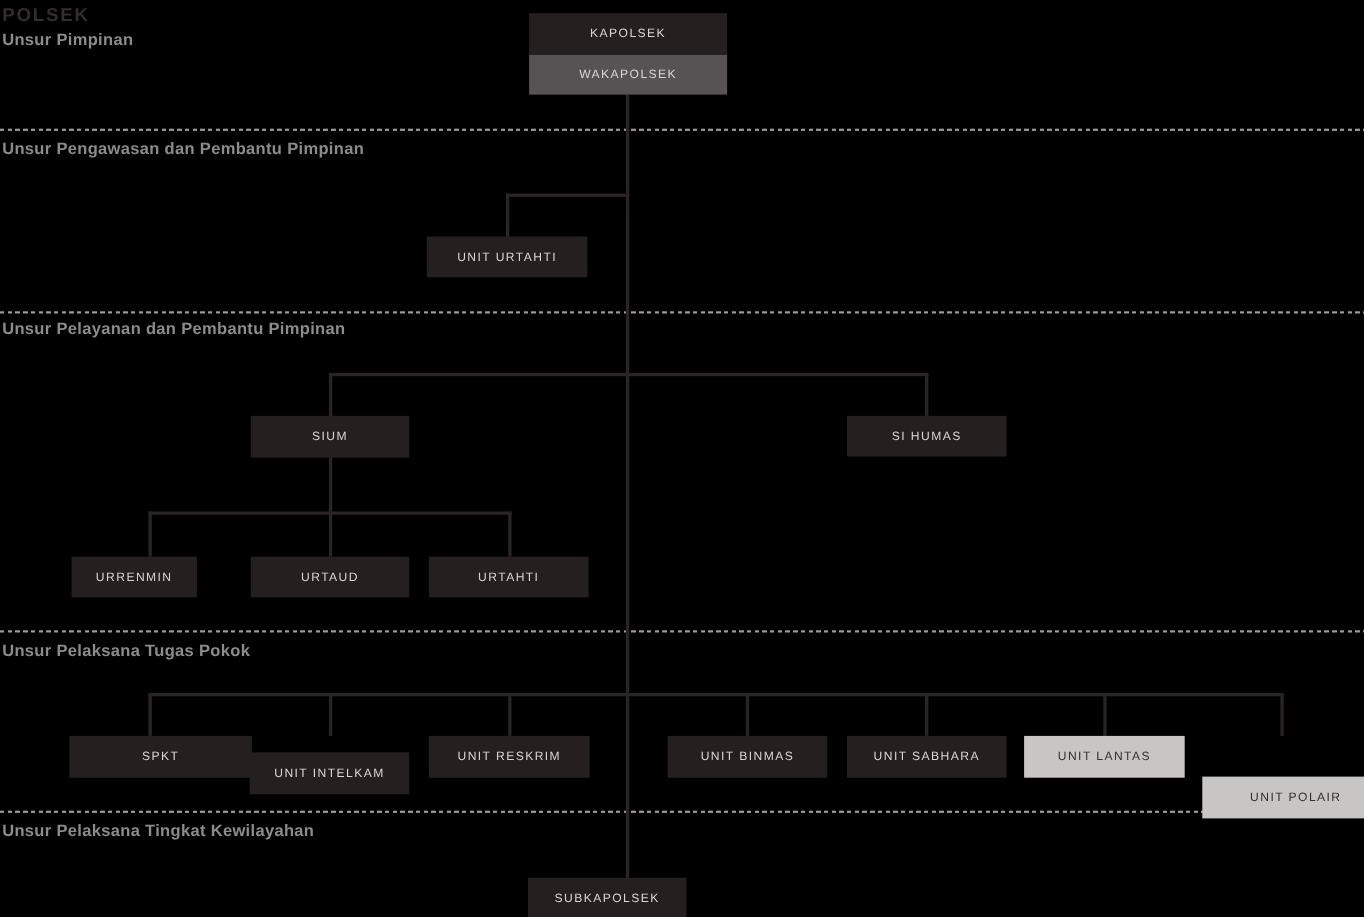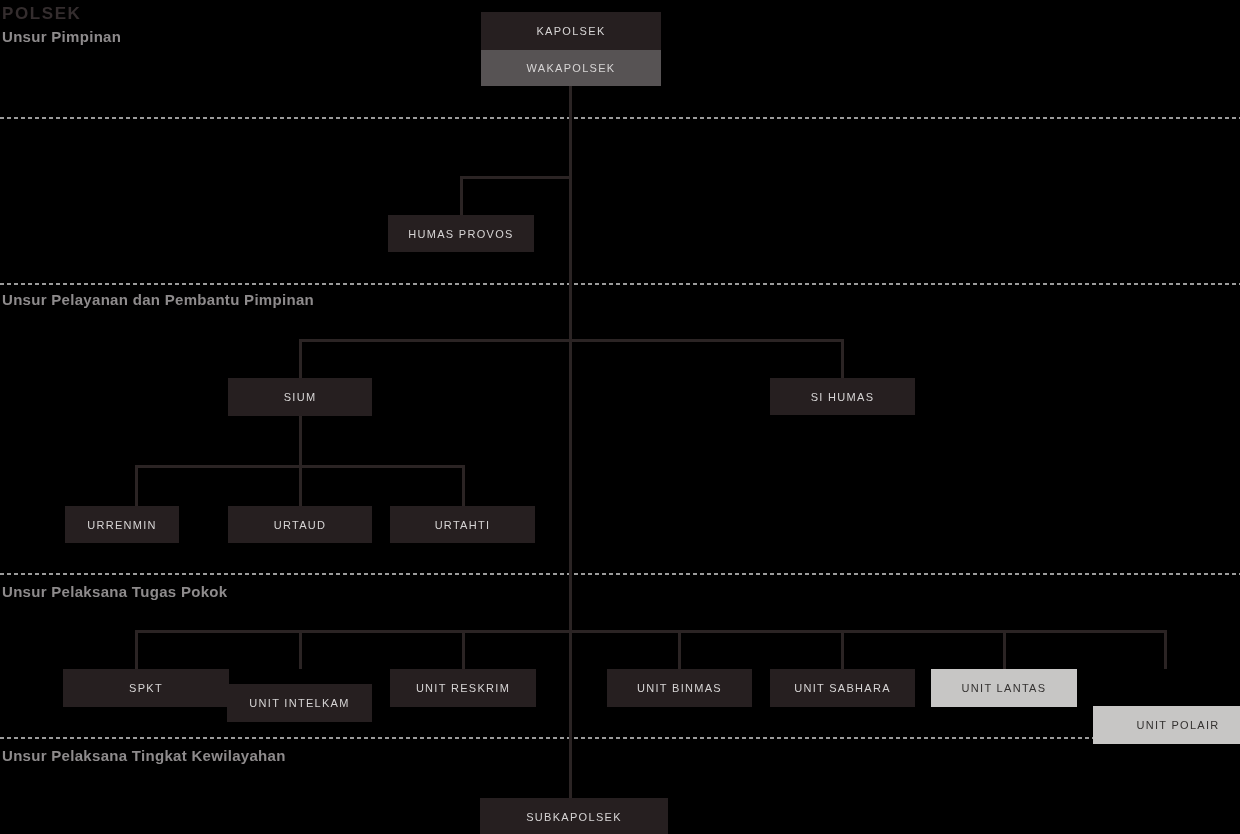--- a/index.html
+++ b/index.html
@@ -48,20 +48,21 @@
   .node.light{background:var(--node_light);color:var(--node_light_text);}
   .cline{position:absolute;background:var(--line);}
 </style>
 </head>
 <body>
 
 <div class="stage">
 
   <div class="page-title">POLSEK</div>
   <div class="section-heading" style="top:28px;">Unsur Pimpinan</div>
+  <div class="section-heading" style="top:127px;">Unsur Pengawasan dan Pembantu Pimpinan</div>
   <div class="section-heading" style="top:291px;">Unsur Pelayanan dan Pembantu Pimpinan</div>
   <div class="section-heading" style="top:583px;">Unsur Pelaksana Tugas Pokok</div>
   <div class="section-heading" style="top:747px;">Unsur Pelaksana Tingkat Kewilayahan</div>
 
   <div class="divider" style="top:117px;"></div>
   <div class="divider" style="top:283px;"></div>
   <div class="divider" style="top:573px;"></div>
   <div class="divider" style="top:737px;"></div>
 
   <div class="cline" style="left:569px;top:86px;width:3px;height:712px;"></div>
@@ -84,32 +85,32 @@
   <div class="cline" style="left:299px;top:630px;width:3px;height:39px;"></div>
   <div class="cline" style="left:462px;top:630px;width:3px;height:39px;"></div>
   <div class="cline" style="left:678px;top:630px;width:3px;height:39px;"></div>
   <div class="cline" style="left:841px;top:630px;width:3px;height:39px;"></div>
   <div class="cline" style="left:1003px;top:630px;width:3px;height:39px;"></div>
   <div class="cline" style="left:1164px;top:630px;width:3px;height:39px;"></div>
 
   <div class="node" style="left:481px;top:12px;width:180px;height:38px;">KAPOLSEK</div>
   <div class="node gray" style="left:481px;top:50px;width:180px;height:36px;">WAKAPOLSEK</div>
 
-  <div class="node" style="left:388px;top:215px;width:146px;height:37px;">HUMAS PROVOS</div>
+  <div class="node" style="left:388px;top:215px;width:146px;height:37px;">UNIT URTAHTI</div>
 
   <div class="node" style="left:228px;top:378px;width:144px;height:38px;">SIUM</div>
   <div class="node" style="left:770px;top:378px;width:145px;height:37px;">SI HUMAS</div>
 
   <div class="node" style="left:65px;top:506px;width:114px;height:37px;">URRENMIN</div>
   <div class="node" style="left:228px;top:506px;width:144px;height:37px;">URTAUD</div>
   <div class="node" style="left:390px;top:506px;width:145px;height:37px;">URTAHTI</div>
 
   <div class="node" style="left:63px;top:669px;width:166px;height:38px;">SPKT</div>
   <div class="node" style="left:227px;top:669px;width:145px;height:38px;margin-top:15px;">UNIT INTELKAM</div>
   <div class="node" style="left:390px;top:669px;width:146px;height:38px;">UNIT RESKRIM</div>
   <div class="node" style="left:607px;top:669px;width:145px;height:38px;">UNIT BINMAS</div>
   <div class="node" style="left:770px;top:669px;width:145px;height:38px;">UNIT SABHARA</div>
   <div class="node light" style="left:931px;top:669px;width:146px;height:38px;">UNIT LANTAS</div>
   <div class="node light" style="left:1093px;top:706px;width:170px;height:38px;text-align:center;">UNIT POLAIR</div>
 
-  <div class="node" style="left:480px;top:798px;width:188px;height:37px;">SUBKAPOLSEK</div>
+  <div class="node" style="left:480px;top:798px;width:144px;height:37px;">SUBKAPOLSEK</div>
 
 </div>
 
 </body></html>

